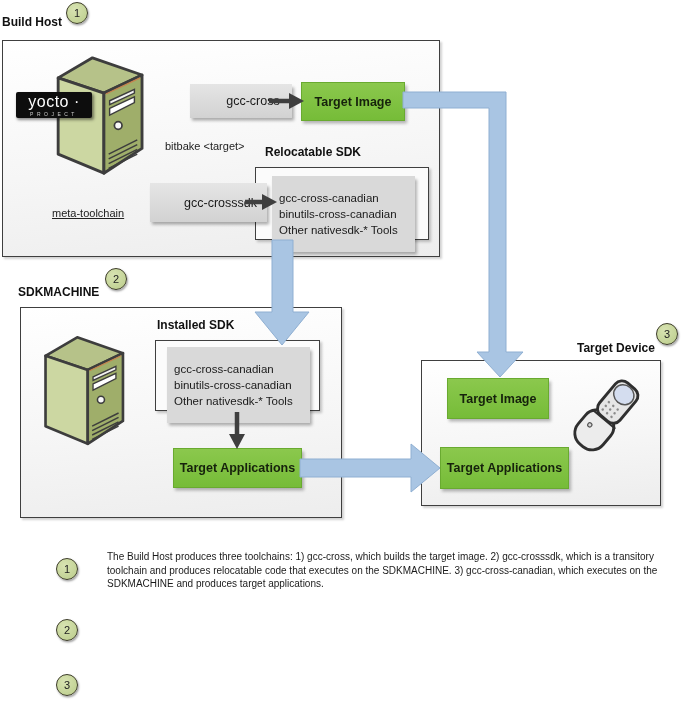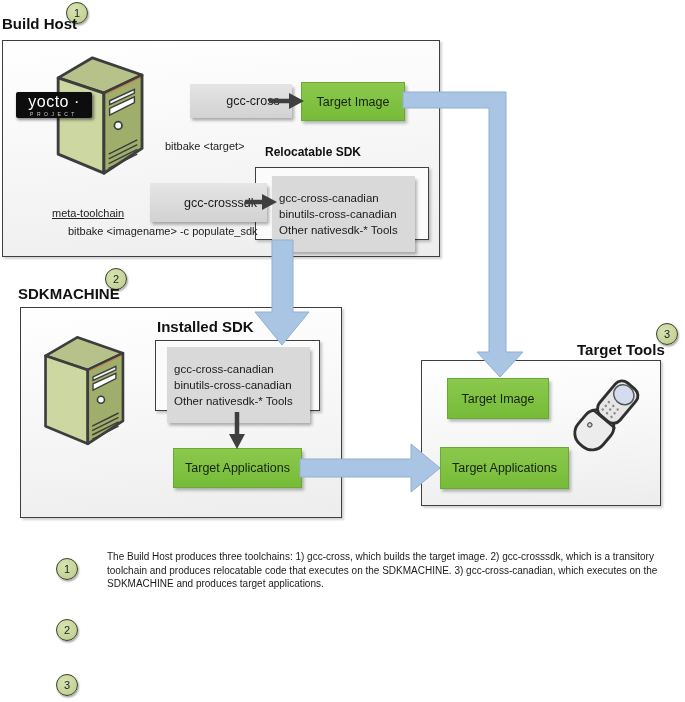--- a/index.html
+++ b/index.html
@@ -19,33 +19,33 @@
   .gray-box{
     position:absolute;background:linear-gradient(180deg,#e5e5e5 0%,#d2d2d2 100%);
     box-shadow:2px 2.5px 3px rgba(0,0,0,.32);
     display:flex;align-items:center;justify-content:center;
     font-size:12.5px;color:#1a1a1a;padding-left:24px;
   }
   .green-box{
     position:absolute;background:linear-gradient(180deg,#8bc84d 0%,#76bc38 100%);
     border:1px solid #69aa30;box-shadow:2px 2.5px 3px rgba(0,0,0,.28);
     display:flex;align-items:center;justify-content:center;
-    font-size:12.5px;color:#16220c;
+    font-size:12.5px;color:#16220c;font-weight:bold;
   }
   .tools-box{
     position:absolute;background:#d9d9d9;box-shadow:2px 2.5px 3px rgba(0,0,0,.3);
     font-size:11.5px;line-height:16px;padding:14px 7px;white-space:nowrap;color:#1a1a1a;
   }
   .badge{
     position:absolute;width:20px;height:20px;border-radius:50%;
     background:radial-gradient(circle at 38% 32%,#d8e3b2,#c3d396 70%,#b7c986);
     border:1px solid #3c3c28;box-shadow:1px 1.5px 2px rgba(0,0,0,.35);
     text-align:center;line-height:20px;font-size:11px;color:#222;
   }
-  .b-label{position:absolute;font-weight:bold;font-size:15px;color:#111;white-space:nowrap;}
+  .b-label{position:absolute;font-weight:bold;font-size:12px;color:#111;white-space:nowrap;}
   .small-label{position:absolute;font-size:11px;color:#222;white-space:nowrap;}
   .note-text{position:absolute;font-size:10px;line-height:13.5px;color:#1a1a1a;}
   #arrows{position:absolute;left:0;top:0;pointer-events:none;z-index:5;}
   .yocto{
     position:absolute;background:#0d0d0d;border-radius:2px;z-index:4;
     box-shadow:1.5px 2px 3px rgba(0,0,0,.45);
     display:flex;flex-direction:column;align-items:center;justify-content:center;
   }
   .yocto .brand{color:#fff;font-size:16px;line-height:17px;letter-spacing:.5px;}
   .yocto .sub{color:#c9c9c9;font-size:5px;letter-spacing:3.5px;margin-top:1px;}
@@ -90,21 +90,20 @@
   <div class="b-label" style="left:257px;top:145px;font-size:12px;padding-left:8px;">Relocatable SDK</div>
   <div class="sub-box" style="left:255px;top:167px;width:172px;height:71px;"></div>
   <div class="tools-box" style="left:272px;top:176px;width:129px;">
     <div>gcc-cross-canadian</div>
     <div>binutils-cross-canadian</div>
     <div>Other nativesdk-* Tools</div>
   </div>
 
   <div class="gray-box" style="left:150px;top:183px;width:93px;height:39px;">gcc-crosssdk</div>
   <div class="small-label" style="left:52px;top:207px;text-decoration:underline;">meta-toolchain</div>
-  <div class="small-label" style="left:68px;top:225px;">bitbake &lt;imagename&gt; -c populate_sdk</div>
 
   <div class="badge" style="left:105px;top:268px;">2</div>
   <div class="b-label" style="left:18px;top:285px;">SDKMACHINE</div>
   <div class="section-box" style="left:20px;top:307px;width:320px;height:209px;"></div>
 
   <svg class="icon-svg" style="left:42px;top:330px;" width="88" height="122" viewBox="0 0 100 128">
     <g stroke="#3d3d3d" stroke-width="3" stroke-linejoin="round">
       <polygon points="40,3 92,21 52,40 4,24" fill="#b6c289"></polygon>
       <polygon points="4,24 52,40 52,124 4,104" fill="#ccd7a2"></polygon>
       <polygon points="52,40 92,21 92,98 52,124" fill="#9fae6a"></polygon>
@@ -124,21 +123,21 @@
   <div class="b-label" style="left:157px;top:318px;">Installed SDK</div>
   <div class="sub-box" style="left:155px;top:340px;width:163px;height:69px;"></div>
   <div class="tools-box" style="left:167px;top:347px;width:129px;">
     <div>gcc-cross-canadian</div>
     <div>binutils-cross-canadian</div>
     <div>Other nativesdk-* Tools</div>
   </div>
   <div class="green-box" style="left:173px;top:448px;width:127px;height:38px;">Target Applications</div>
 
   <div class="badge" style="left:656px;top:323px;">3</div>
-  <div class="b-label" style="left:577px;top:341px;">Target Tools</div>
+  <div class="b-label" style="left:577px;top:341px;">Target Device</div>
   <div class="section-box" style="left:421px;top:360px;width:238px;height:144px;"></div>
   <div class="green-box" style="left:447px;top:378px;width:100px;height:39px;">Target Image</div>
   <div class="green-box" style="left:440px;top:447px;width:127px;height:40px;">Target Applications</div>
 
   <svg class="icon-svg" style="left:558px;top:372px;" width="96" height="88" viewBox="0 0 100 92">
     <g transform="rotate(40 50 46)">
       <rect x="33" y="44" width="34" height="42" rx="15" fill="#ececec" stroke="#2f2f2f" stroke-width="3"></rect>
       <rect x="36" y="5" width="28" height="44" rx="9" fill="#e6e6e6" stroke="#2f2f2f" stroke-width="3"></rect>
       <ellipse cx="50" cy="17" rx="11" ry="10" fill="#d4ddef" stroke="#555" stroke-width="1.5"></ellipse>
       <g fill="#8a8a8a">

